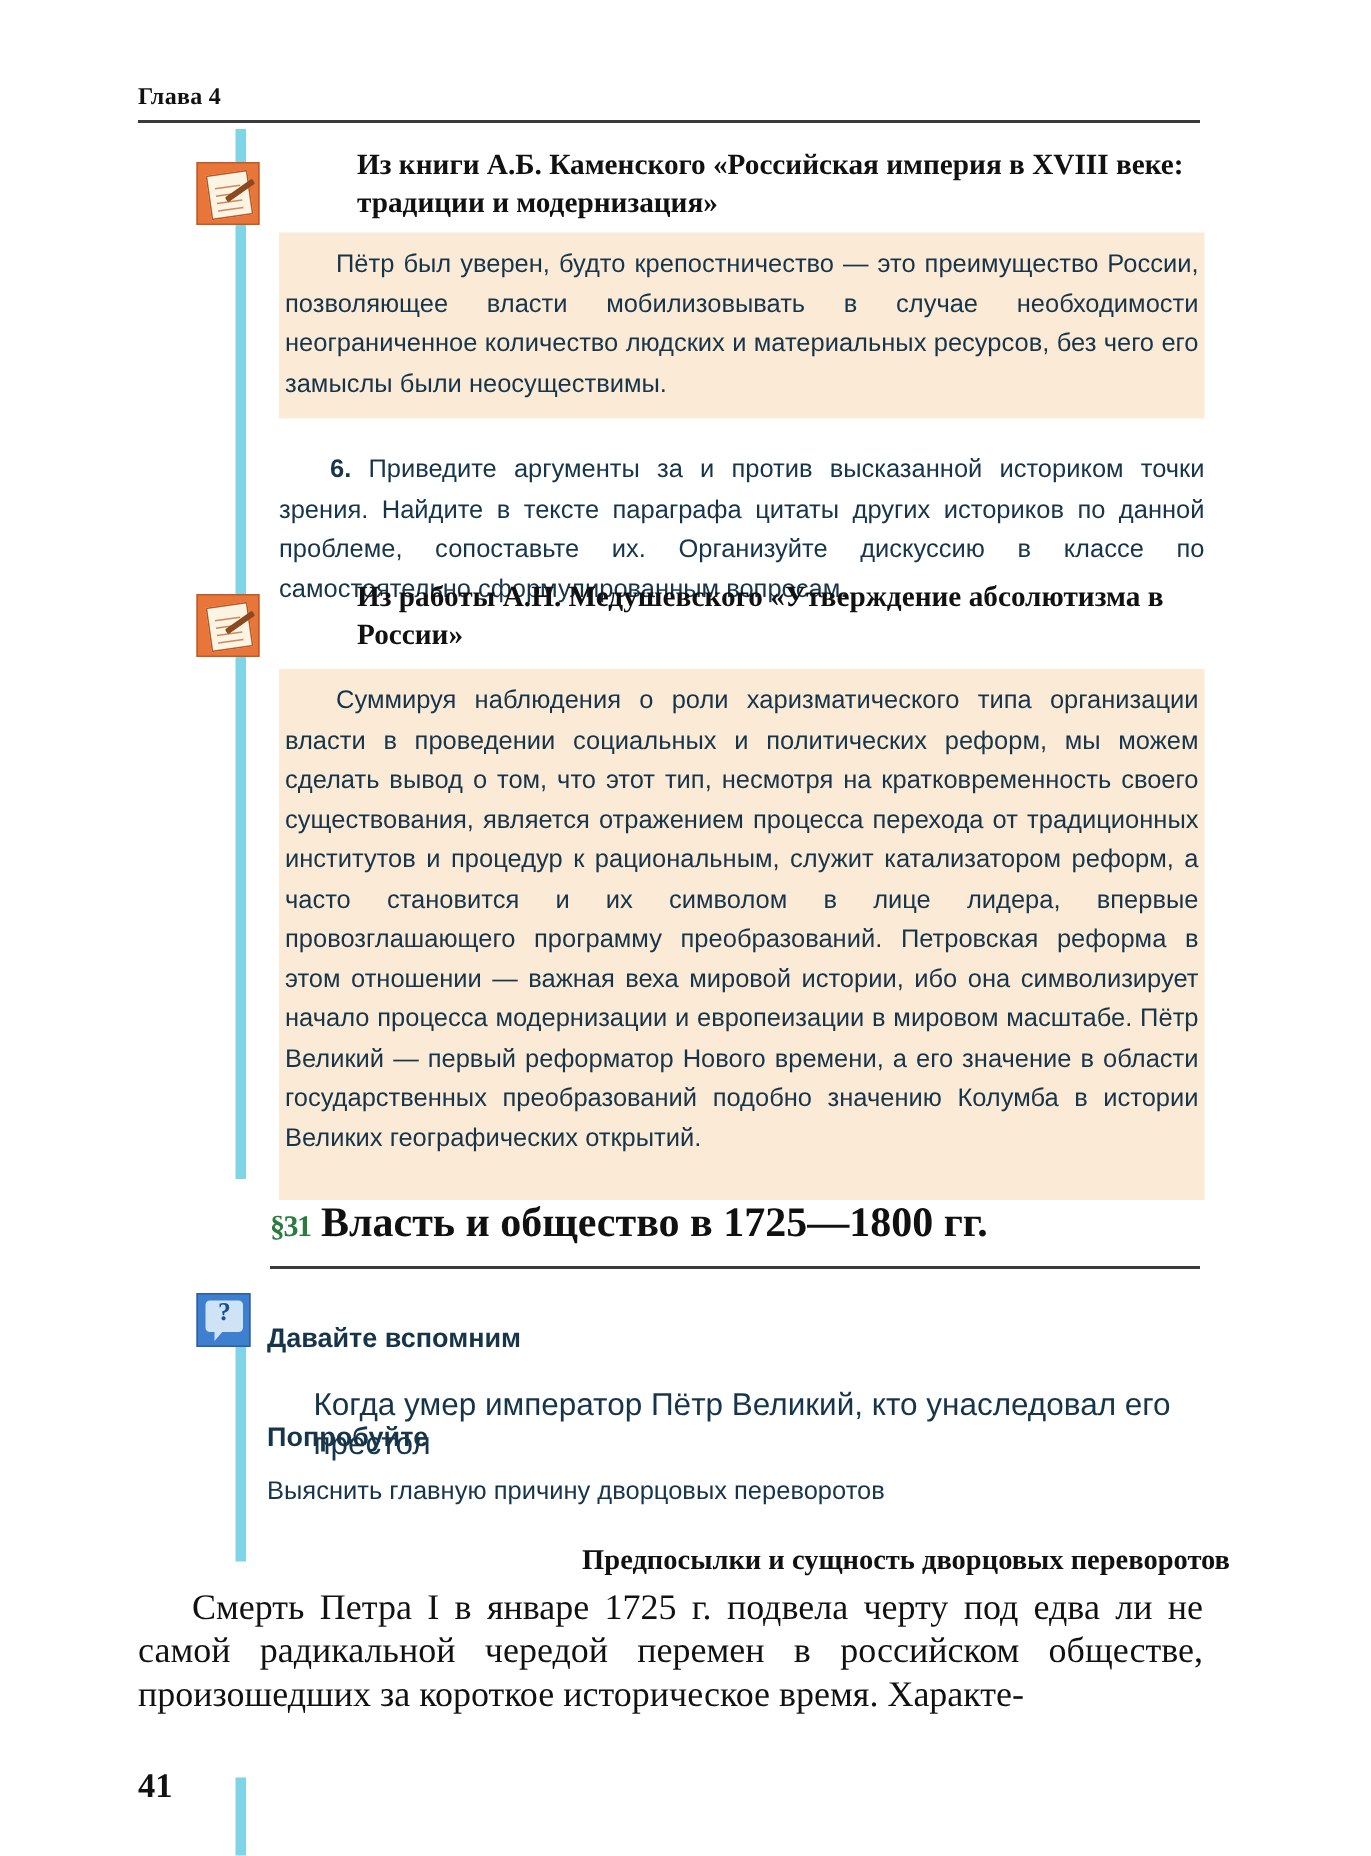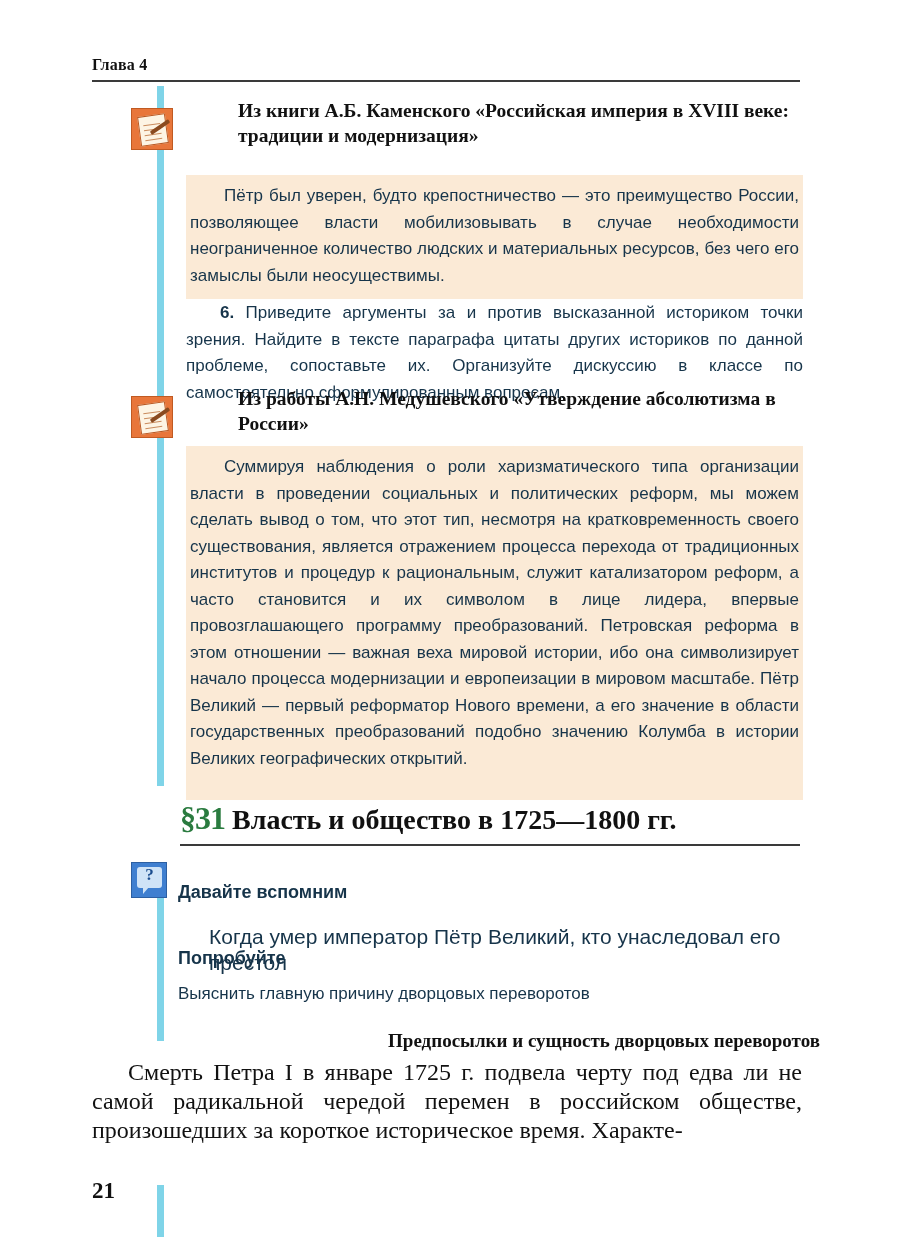--- a/index.html
+++ b/index.html
@@ -169,21 +169,21 @@
     top: 800px;
     width: 640px;
     font-family: "Liberation Serif", serif;
     font-weight: bold;
     font-size: 28px;
     color: #111;
     white-space: nowrap;
   }
   .section-heading .sect-num {
     color: #2a7b3f;
-    font-size: 32px;
+    font-size: 20px;
     letter-spacing: -1px;
   }
   .heading-rule {
     position: absolute;
     left: 180px;
     top: 844px;
     width: 620px;
     height: 2px;
     background: #3a3a3a;
   }
@@ -271,21 +271,21 @@
 
   <div class="left-bar cyan-a"></div>
   <div class="left-bar cyan-b"></div>
   <div class="left-bar cyan-c"></div>
 
   <div class="src-icon" style="left:131px; top:108px;">
     <div class="paper"></div>
     <div class="pen"></div>
   </div>
   <div class="src-title" style="left:238px; top:98px; width:565px;">Из книги А.Б. Каменского «Российская империя в XVIII веке: традиции и модернизация»</div>
-  <div class="quote-box" style="left:186px; top:155px; width:617px; padding:8px 4px 10px 4px;margin-top:20px;">
+  <div class="quote-box" style="left:186px; top:155px; width:617px; padding:8px 4px 10px 4px;">
     <div class="first-line">Пётр был уверен, будто крепостничество — это преимущество России, позволяющее власти мобилизовывать в случае необходимости неограниченное количество людских и материальных ресурсов, без чего его замыслы были неосуществимы.</div>
   </div>
 
   <div class="task-par" style="left:186px; top:284px; width:617px;margin-top:16px;">
     <b>6.</b><span> Приведите аргументы за и против высказанной историком точки зрения. Найдите в тексте параграфа цитаты других историков по данной проблеме, сопоставьте их. Организуйте дискуссию в классе по самостоятельно сформулированным вопросам.</span>
   </div>
 
   <div class="src-icon" style="left:131px; top:396px;">
     <div class="paper"></div>
     <div class="pen"></div>
@@ -306,15 +306,15 @@
     <div class="qm">?</div>
   </div>
   <div class="recall-title">Давайте вспомним</div>
   <div class="recall-text">Когда умер император Пётр Великий, кто унаследовал его престол</div>
   <div class="try-title">Попробуйте</div>
   <div class="try-text">Выяснить главную причину дворцовых переворотов</div>
 
   <div class="sub-heading">Предпосылки и сущность дворцовых переворотов</div>
   <div class="body-par">Смерть Петра I в январе 1725 г. подвела черту под едва ли не самой радикальной чередой перемен в российском обществе, произошедших за короткое историческое время. Характе-</div>
 
-  <div class="page-number">21</div>
+  <div class="page-number">41</div>
 
 </div>
 
 </body></html>

